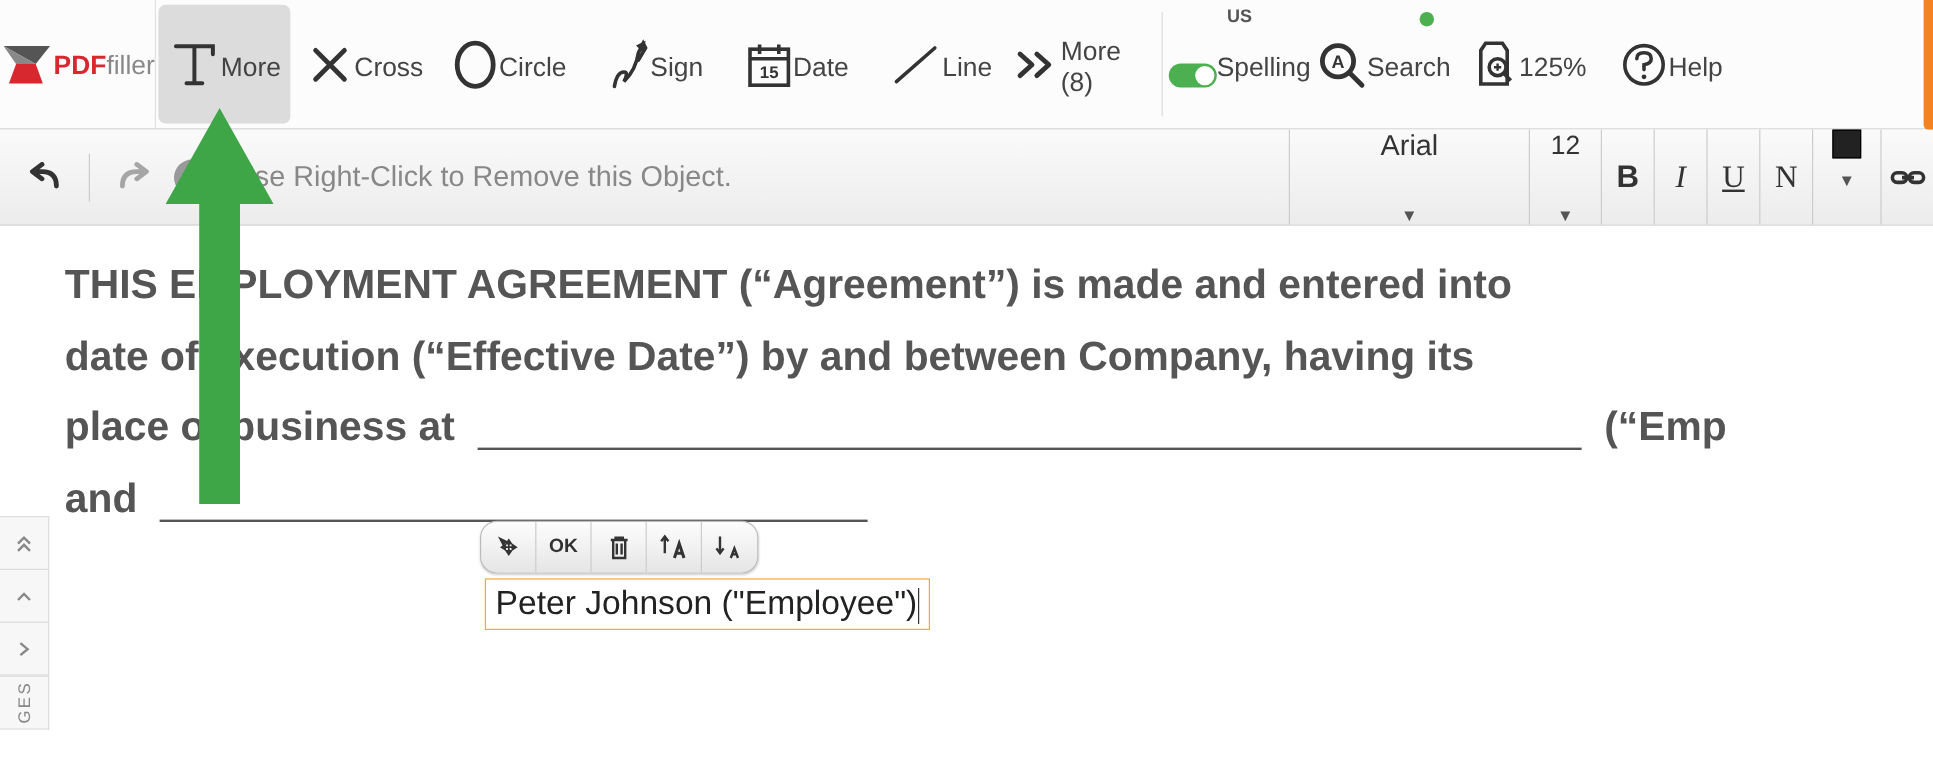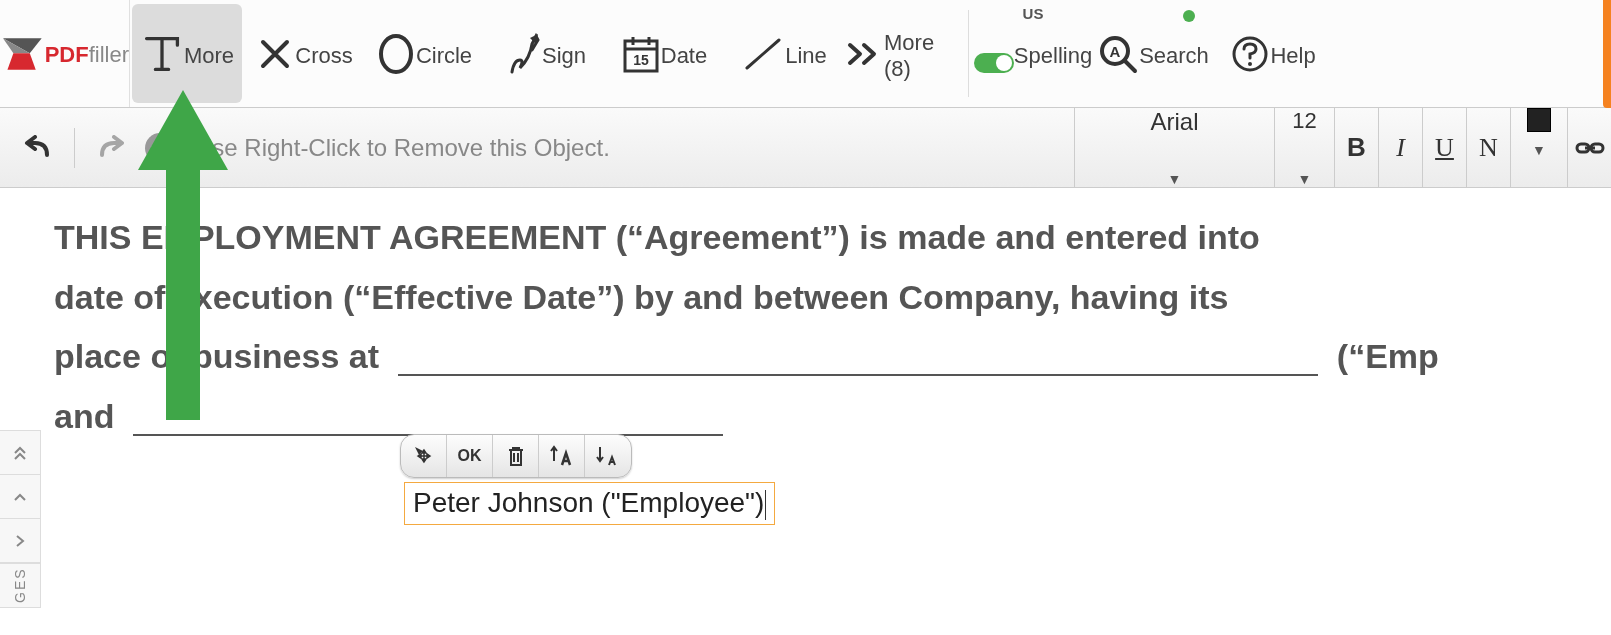--- a/index.html
+++ b/index.html
@@ -272,20 +272,32 @@
         <svg width="42" height="42" viewBox="0 0 42 42">
             <circle cx="18" cy="18" r="13" stroke="#333" stroke-width="4" fill="none"></circle>
             <line x1="28" y1="28" x2="38" y2="38" stroke="#333" stroke-width="4" stroke-linecap="round"></line>
             <text x="18" y="24" font-size="15" text-anchor="middle" fill="#333" font-weight="bold">A</text>
           </svg>
       </div>
       <div class="label">Search</div>
     </div>
     <div class="tool-btn">
       <div class="icon">
+        <svg width="42" height="44" viewBox="0 0 42 44">
+            <path d="M14 4 H28 L32 10 V38 H10 V10 Z" stroke="#333" stroke-width="3" fill="none"></path>
+            <circle cx="24" cy="24" r="7" stroke="#333" stroke-width="3" fill="none"></circle>
+            <line x1="29" y1="29" x2="35" y2="35" stroke="#333" stroke-width="3"></line>
+            <line x1="21" y1="24" x2="27" y2="24" stroke="#333" stroke-width="2"></line>
+            <line x1="24" y1="21" x2="24" y2="27" stroke="#333" stroke-width="2"></line>
+          </svg>
+      </div>
+      <div class="label">125%</div>
+    </div>
+    <div class="tool-btn">
+      <div class="icon">
         <svg width="40" height="40" viewBox="0 0 40 40">
             <circle cx="20" cy="20" r="16" stroke="#333" stroke-width="3" fill="none"></circle>
             <path d="M14 15 Q14 10 20 10 Q26 10 26 15 Q26 19 20 20 V24" stroke="#333" stroke-width="3" fill="none" stroke-linecap="round"></path>
             <circle cx="20" cy="30" r="2" fill="#333"></circle>
           </svg>
       </div>
       <div class="label">Help</div>
     </div>
   </div>
   <div class="orange-tab"></div>

